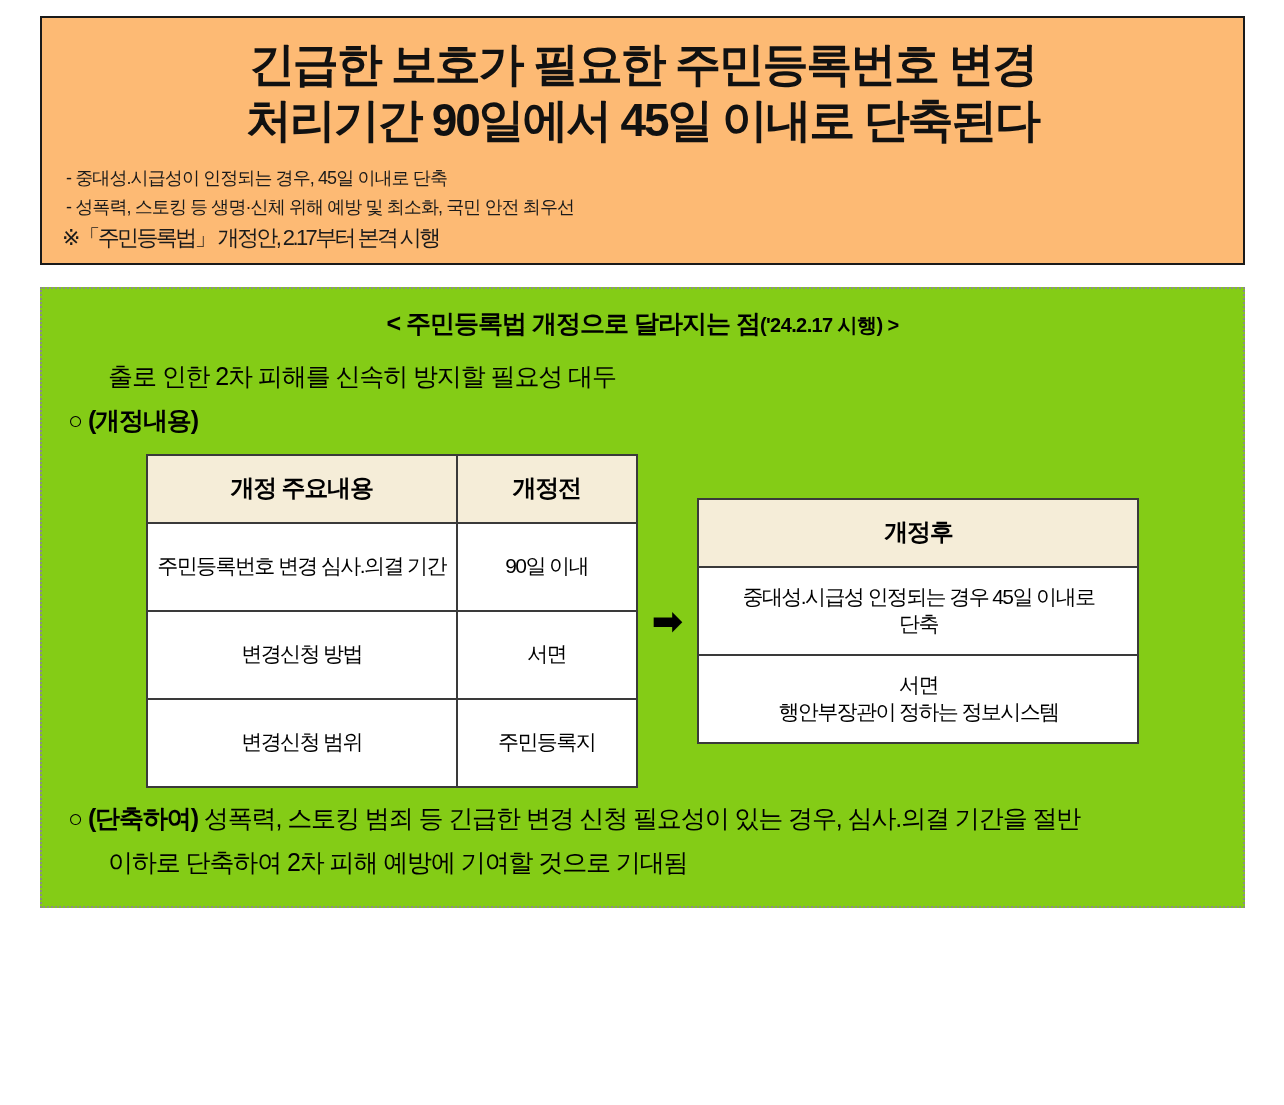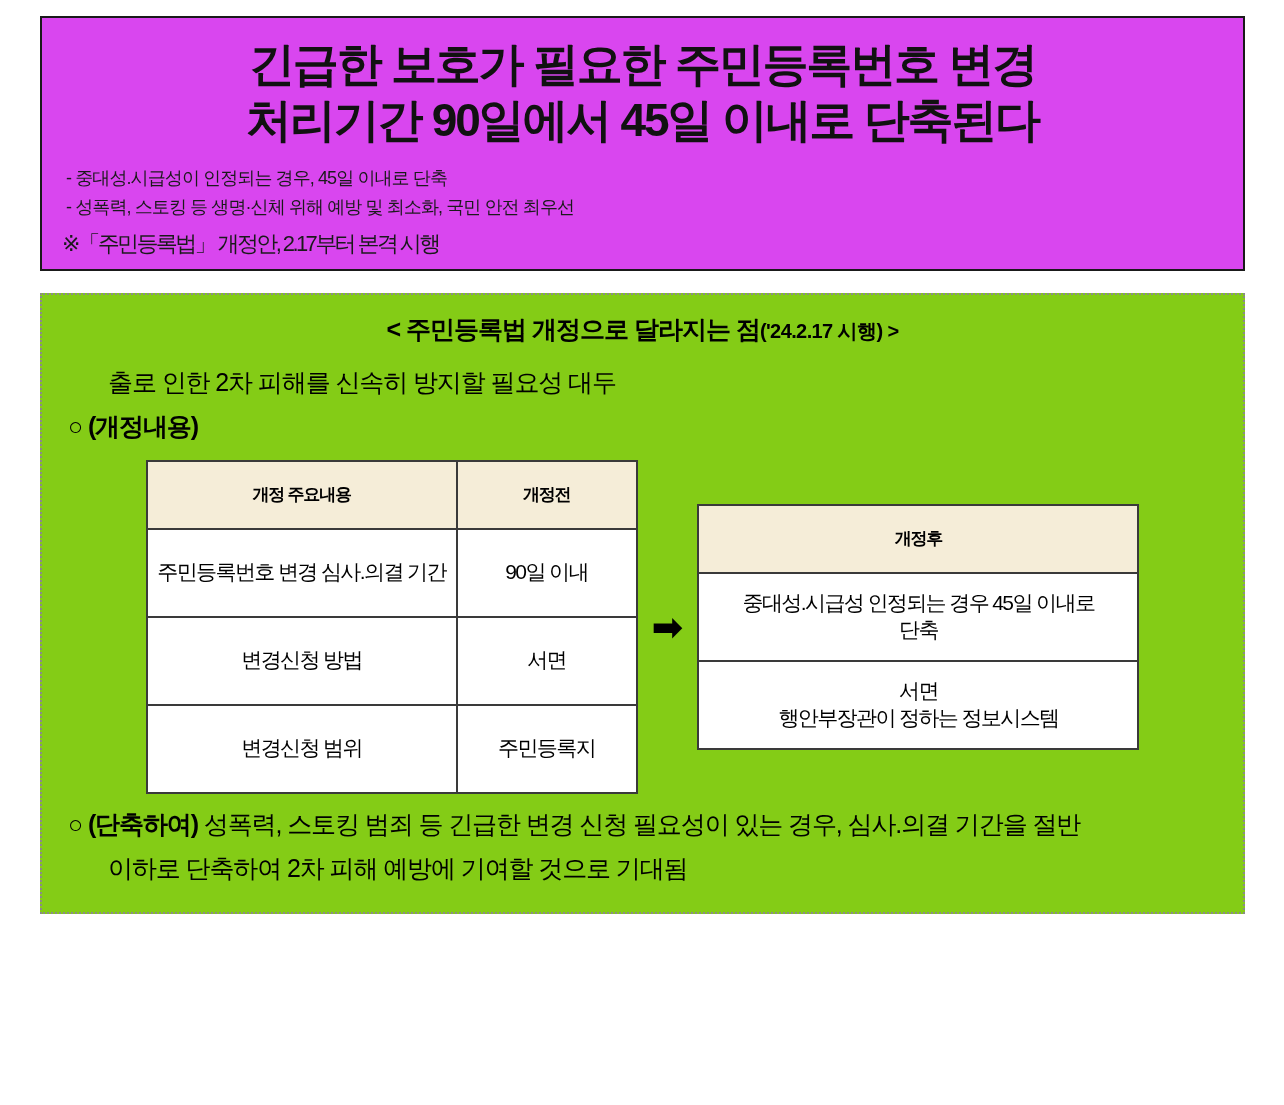--- a/index.html
+++ b/index.html
@@ -24,21 +24,21 @@
     position: relative;
   }
 
   
   .headline-box {
     border: 2px solid #1a1a1a;
     box-sizing: border-box;
     padding: 18px 18px 10px 18px;
     margin: 8px 0 0 0;
     width: 1205px;
-    background: #d946ef;
+    background: #fdba74;
   }
   .headline {
     text-align: center;
     font-weight: 800;
     font-size: 46px;
     line-height: 1.22;
     letter-spacing: -2.2px;
     color: #111111;
   }
   .headline .line2 {
@@ -49,21 +49,20 @@
     padding-left: 6px;
   }
   .bullet {
     font-size: 18px;
     line-height: 1.62;
     letter-spacing: -0.9px;
     color: #1a1a1a;
     white-space: nowrap;
   }
   .note {
-    margin-top: 6px;
     padding-left: 2px;
     font-size: 22px;
     letter-spacing: -2.2px;
     color: #1a1a1a;
     white-space: nowrap;
   }
   .note .tight {
     letter-spacing: -2.6px;
   }
 
@@ -126,21 +125,21 @@
     text-align: center;
     vertical-align: middle;
     font-size: 21px;
     letter-spacing: -1.6px;
     padding: 6px 6px;
     line-height: 1.28;
   }
   table.cmp th {
     background: #f5edd8;
     font-weight: 700;
-    font-size: 17px;
+    font-size: 24px;
     letter-spacing: -1.2px;
     height: 54px;
   }
   table.cmp td {
     height: 74px;
     background: #ffffff;
   }
   .left-table col.c1 { width: 310px; }
   .left-table col.c2 { width: 180px; }
   .right-table col.c1 { width: 440px; }

